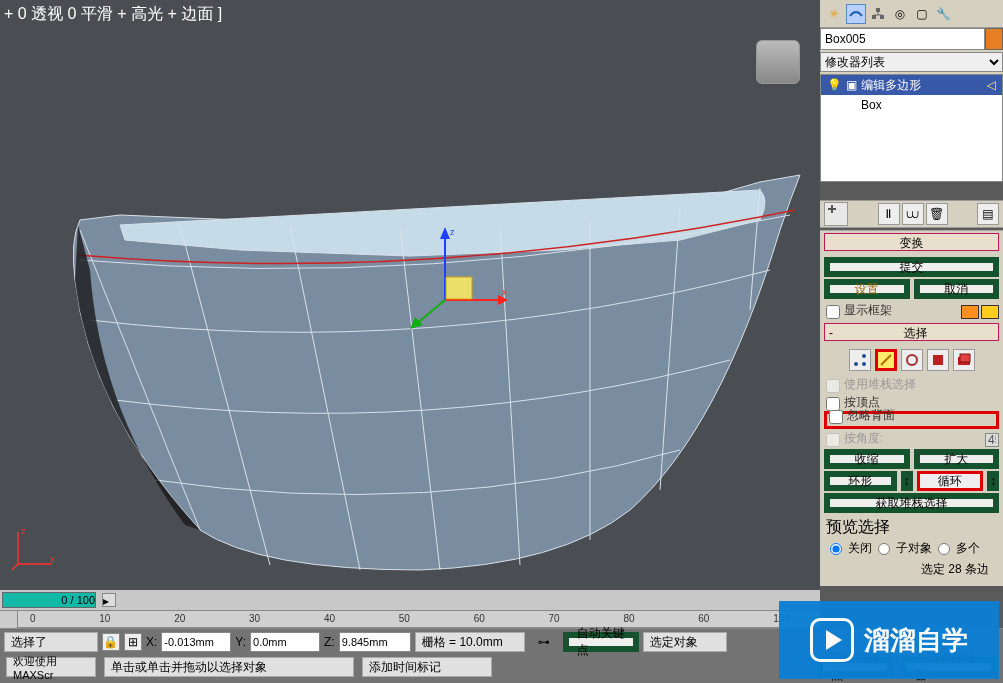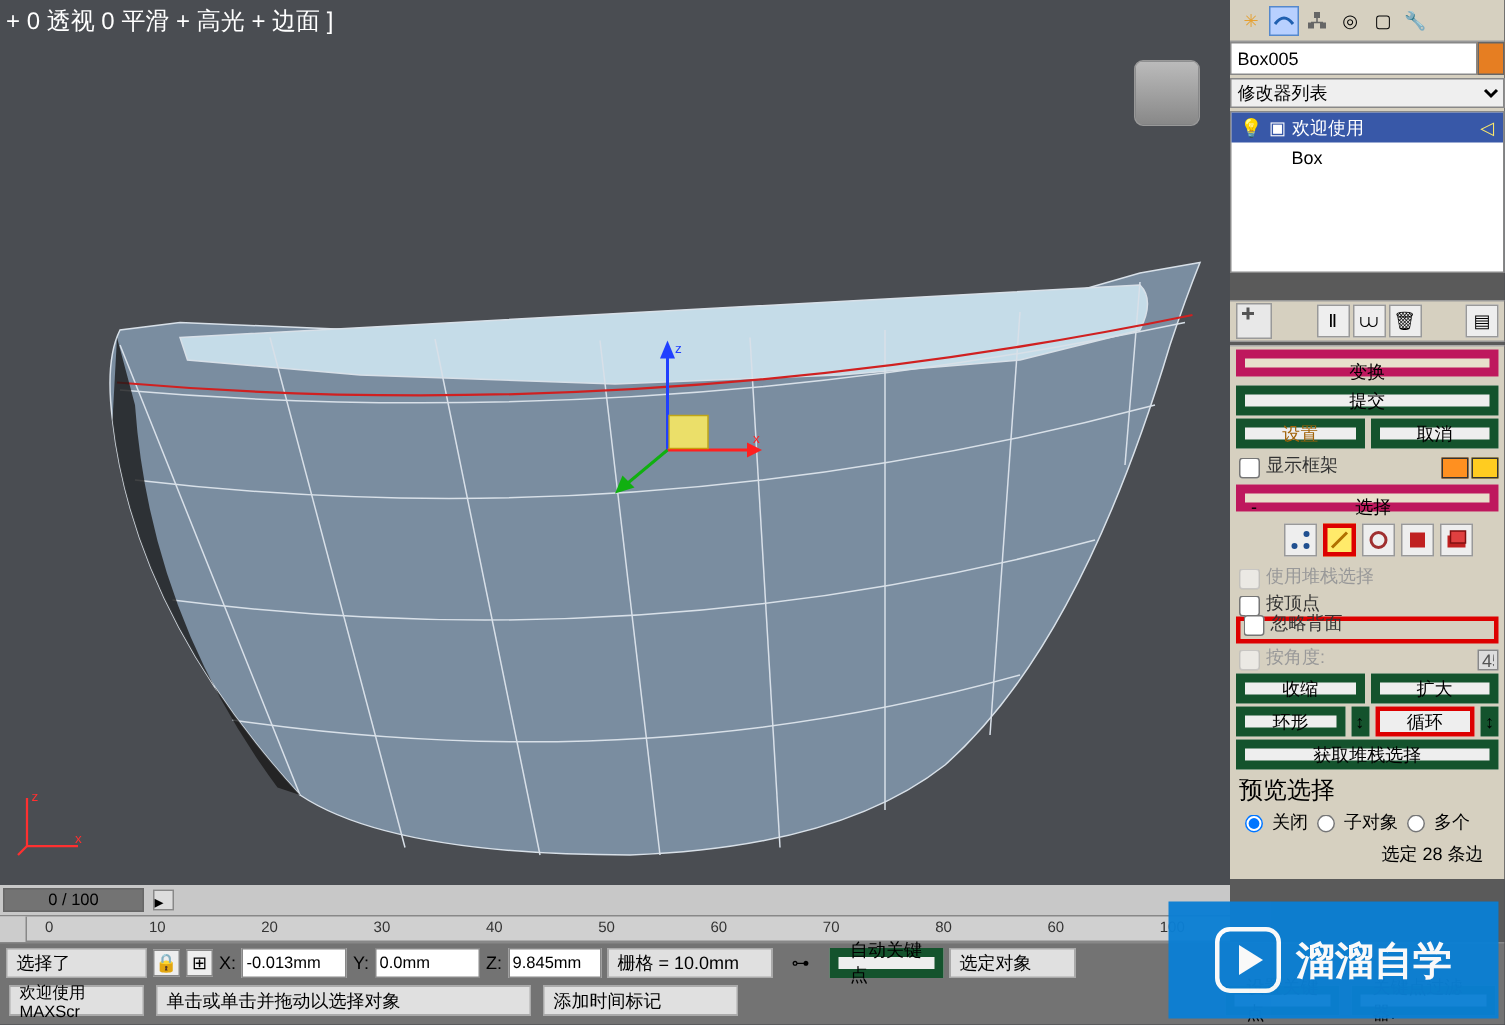--- a/index.html
+++ b/index.html
@@ -39,21 +39,21 @@
 .stack-item.sel { background: #3858a8; color: #fff; }
 
 
 .stack-btns { position: absolute; left: 820px; top: 200px; width: 183px; height: 28px; background: #d6d0c0; display: flex; align-items: center; justify-content: space-between; padding: 0 4px; border-top: 1px solid #999; border-bottom: 1px solid #999; }
 .stack-btns .pin { width: 24px; height: 24px; border: 1px solid #999; background: #e8e8e8; }
 .stack-btns .grp { display: flex; gap: 2px; }
 .stack-btns .btn22 { width: 22px; height: 22px; border: 1px solid #999; background: #eee; display: flex; align-items: center; justify-content: center; }
 
 
 .rollouts { position: absolute; left: 820px; top: 230px; width: 183px; height: 356px; background: #d6d0c0; overflow: hidden; border-top: 1px solid #aaa; }
-.rollout-h { text-align: center; height: 18px; line-height: 18px; font-size: 12px; border: 6px solid #be185d; background: #e8e0cc; margin: 2px 4px 2px 4px; }
+.rollout-h { text-align: center; height: 18px; line-height: 18px; font-size: 12px; border: 1px solid #be185d; background: #e8e0cc; margin: 2px 4px 2px 4px; }
 .rollout-body { padding: 2px 4px; }
 .row-btn { display: flex; gap: 4px; justify-content: center; margin: 2px 0; }
 .btn { height: 20px; border: 6px solid #14532d; background: #eee; font-size: 12px; padding: 0 8px; display: inline-flex; align-items: center; justify-content: center; }
 .btn-wide { flex: 1; }
 .chk-row { display: flex; align-items: flex-end; gap: 4px; height: 18px; font-size: 12px; padding-left: 2px; color: #333; }
 .chk-row input { width: 14px; height: 14px; }
 .chk-row.disabled { color: #999; }
 .colorbox { width: 18px; height: 14px; border: 1px solid #333; }
 .red-outline { border: 3px solid #d00 !important; }
 .sel-icons { display: flex; gap: 4px; justify-content: center; padding: 4px; }
@@ -64,21 +64,21 @@
 .radio-row input { width: 12px; height: 12px; }
 .sel-count { text-align: right; padding: 2px 10px 2px 0; font-size: 12px; }
 
 
 .watermark { position: absolute; right: 4px; bottom: 4px; width: 220px; height: 78px; background: #0b7fd4; display: flex; align-items: center; justify-content: center; gap: 10px; color: #fff; font-size: 26px; font-weight: bold; z-index: 50; opacity: 0.96; }
 .wm-play { width: 44px; height: 44px; border: 3px solid #fff; border-radius: 10px; display: flex; align-items: center; justify-content: center; }
 .wm-play::after { content: ""; width: 0; height: 0; border-left: 16px solid #fff; border-top: 10px solid transparent; border-bottom: 10px solid transparent; margin-left: 4px; }
 
 
 .timeline { position: absolute; left: 0; top: 590px; width: 820px; height: 20px; background: #c8c8c8; display: flex; align-items: center; }
-.time-thumb { width: 94px; height: 16px; background: #737373; border: 1px solid #666; margin-left: 2px; text-align: center; font-size: 11px; line-height: 14px; }
+.time-thumb { width: 94px; height: 16px; background: #14b8a6; border: 1px solid #666; margin-left: 2px; text-align: right; font-size: 11px; line-height: 14px; }
 .time-nav { width: 14px; height: 14px; border: 1px solid #888; background: #ddd; margin-left: 6px; }
 
 
 .ruler { position: absolute; left: 0; top: 610px; width: 820px; height: 18px; background: #d0d0d0; border-top: 1px solid #888; border-bottom: 1px solid #888; font-size: 10px; color: #333; }
 .ruler-btn { position: absolute; left: 0; top: 0; width: 18px; height: 18px; background: #ccc; border-right: 1px solid #888; }
 .tick-labels { position: absolute; left: 30px; top: 2px; right: 0; display: flex; justify-content: space-between; padding-right: 30px; }
 
 
 .status { position: absolute; left: 0; top: 628px; width: 1003px; height: 55px; background: #737373; border-top: 1px solid #888; font-size: 12px; }
 .status-row1 { display: flex; align-items: center; height: 26px; gap: 4px; padding: 0 4px; }
@@ -182,21 +182,21 @@
 <div class="mod-list">
   <select>
     <option>修改器列表</option>
   </select>
 </div>
 
 <div class="mod-stack">
   <div class="stack-item sel">
     <span>💡</span>
     <span>▣</span>
-    <span>欢迎使用</span>
+    <span>编辑多边形</span>
     <span style="margin-left:auto;color:#ffea6a">◁</span>
   </div>
   <div class="stack-item">
     <span style="width:30px"></span>
     <span>Box</span>
   </div>
 </div>
 
 <div class="stack-btns">
   <div class="pin">
@@ -344,21 +344,21 @@
     <div class="info-box" style="width:94px">
         <span>选择了</span>
       </div>
     <span class="lock">🔒</span>
     <span class="lock">⊞</span>
     <span class="stat-lbl">X:</span>
     <input class="stat-in" style="width: 70px;" value="-0.013mm">
     <span class="stat-lbl">Y:</span>
     <input class="stat-in" style="width: 70px;" value="0.0mm">
     <span class="stat-lbl">Z:</span>
-    <input class="stat-in" style="width: 62px;" value="9.845mm">
+    <input class="stat-in" style="width: 72px;" value="9.845mm">
     <div class="info-box" style="width:110px">栅格 = 10.0mm</div>
     <span style="width:30px;text-align:center">⊶</span>
     <div class="btn" style="width:76px">自动关键点</div>
     <div class="info-box" style="width:84px">选定对象</div>
   </div>
   <div class="status-row2">
     <div class="info-box" style="width:90px;font-size:11px">欢迎使用 MAXScr</div>
     <div class="info-box" style="width:250px">单击或单击并拖动以选择对象</div>
     <div class="info-box" style="width:130px">添加时间标记</div>
     <div style="flex:1"></div>

